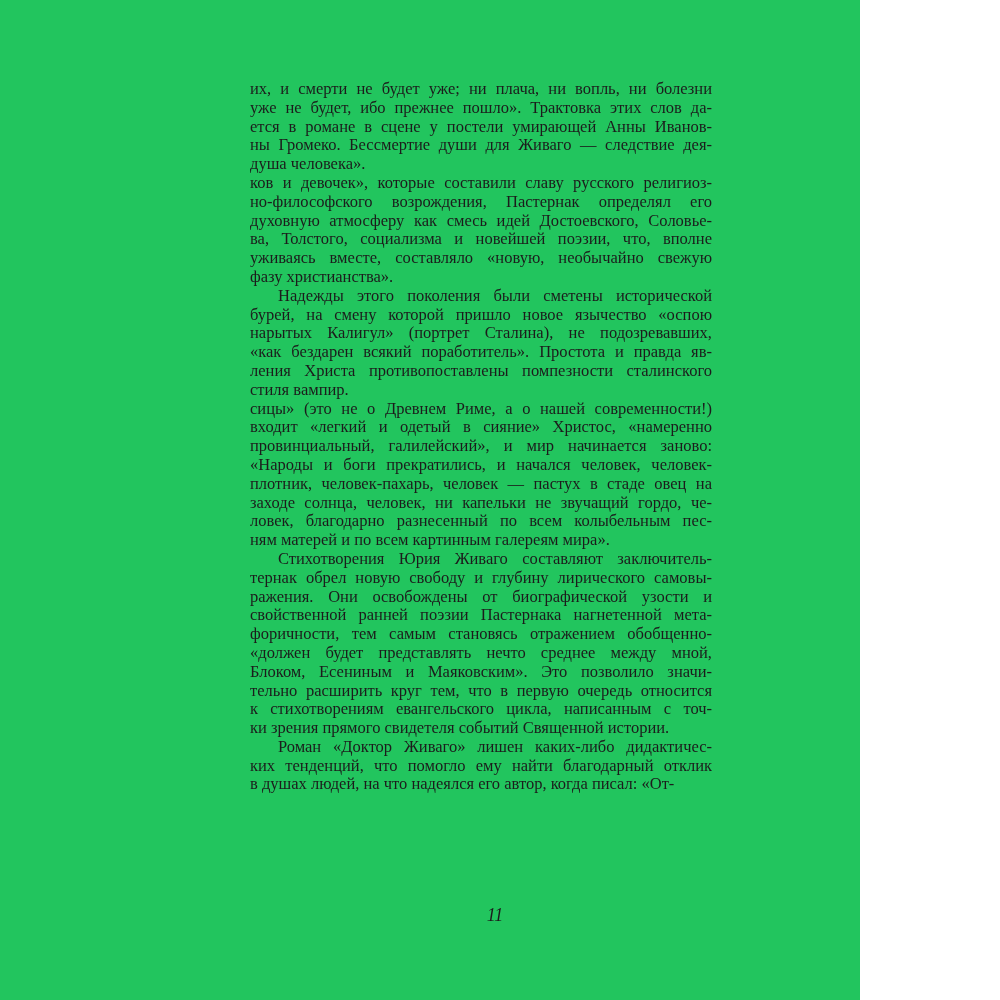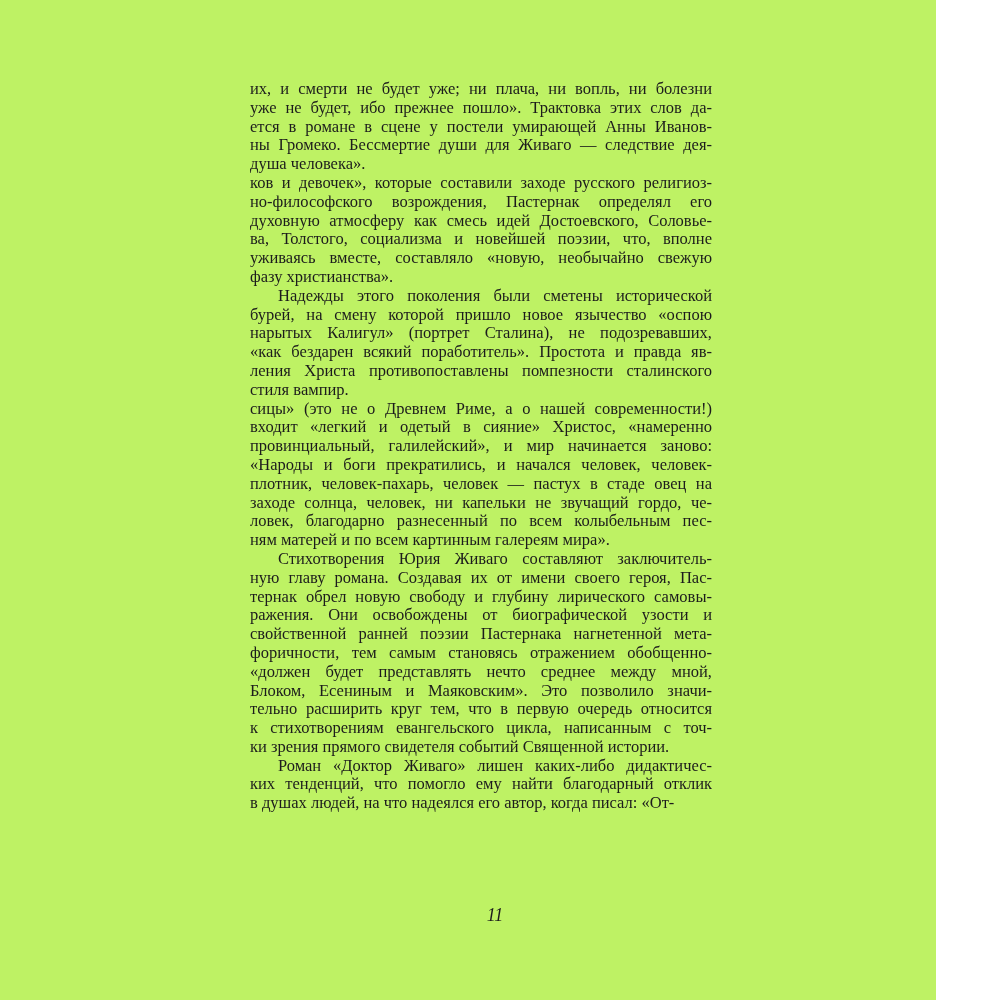--- a/index.html
+++ b/index.html
@@ -7,23 +7,23 @@
     padding: 0;
   }
   body {
     width: 1000px;
     height: 1000px;
     background: #ffffff;
     font-family: "Liberation Serif", serif;
   }
   .page {
     position: relative;
-    width: 936px;
+    width: 860px;
     height: 1000px;
-    background: #bef264;
+    background: #22c55e;
     overflow: hidden;
   }
   .text-block {
     position: absolute;
     left: 250px;
     top: 80px;
     width: 462px;
     font-size: 16.5px;
     line-height: 18.8px;
     color: #1c1c1c;
@@ -64,21 +64,21 @@
 <div class="page">
   <div class="text-block">
       <div class="para">
         <div class="line">их, и смерти не будет уже; ни плача, ни вопль, ни болезни</div>
         <div class="line">уже не будет, ибо прежнее пошло». Трактовка этих слов да-</div>
         <div class="line">ется в романе в сцене у постели умирающей Анны Иванов-</div>
         <div class="line">ны Громеко. Бессмертие души для Живаго — следствие дея-</div>
         <div class="line last">душа человека».</div>
       </div>
       <div class="para">
-        <div class="line">ков и девочек», которые составили заходе русского религиоз-</div>
+        <div class="line">ков и девочек», которые составили славу русского религиоз-</div>
         <div class="line">но-философского возрождения, Пастернак определял его</div>
         <div class="line">духовную атмосферу как смесь идей Достоевского, Соловье-</div>
         <div class="line">ва, Толстого, социализма и новейшей поэзии, что, вполне</div>
         <div class="line">уживаясь вместе, составляло «новую, необычайно свежую</div>
         <div class="line last">фазу христианства».</div>
       </div>
       <div class="para">
         <div class="line indent">Надежды этого поколения были сметены исторической</div>
         <div class="line">бурей, на смену которой пришло новое язычество «оспою</div>
         <div class="line">нарытых Калигул» (портрет Сталина), не подозревавших,</div>
@@ -91,21 +91,20 @@
         <div class="line">входит «легкий и одетый в сияние» Христос, «намеренно</div>
         <div class="line">провинциальный, галилейский», и мир начинается заново:</div>
         <div class="line">«Народы и боги прекратились, и начался человек, человек-</div>
         <div class="line">плотник, человек-пахарь, человек — пастух в стаде овец на</div>
         <div class="line">заходе солнца, человек, ни капельки не звучащий гордо, че-</div>
         <div class="line">ловек, благодарно разнесенный по всем колыбельным пес-</div>
         <div class="line last">ням матерей и по всем картинным галереям мира».</div>
       </div>
       <div class="para">
         <div class="line indent">Стихотворения Юрия Живаго составляют заключитель-</div>
-        <div class="line">ную главу романа. Создавая их от имени своего героя, Пас-</div>
         <div class="line">тернак обрел новую свободу и глубину лирического самовы-</div>
         <div class="line">ражения. Они освобождены от биографической узости и</div>
         <div class="line">свойственной ранней поэзии Пастернака нагнетенной мета-</div>
         <div class="line">форичности, тем самым становясь отражением обобщенно-</div>
         <div class="line">«должен будет представлять нечто среднее между мной,</div>
         <div class="line">Блоком, Есениным и Маяковским». Это позволило значи-</div>
         <div class="line">тельно расширить круг тем, что в первую очередь относится</div>
         <div class="line">к стихотворениям евангельского цикла, написанным с точ-</div>
         <div class="line last">ки зрения прямого свидетеля событий Священной истории.</div>
       </div>

